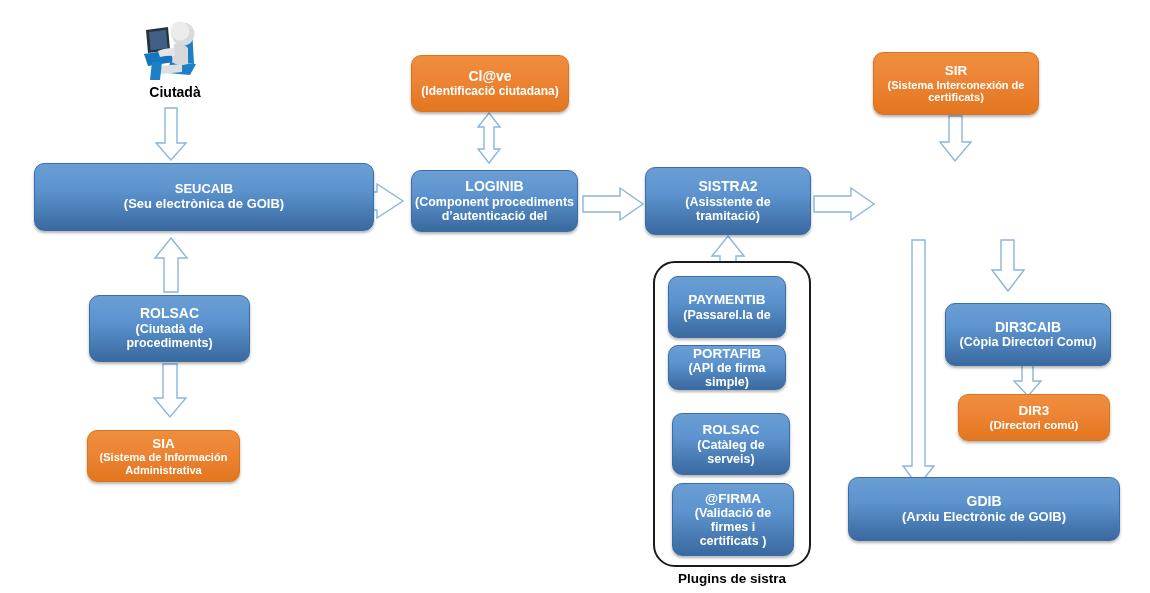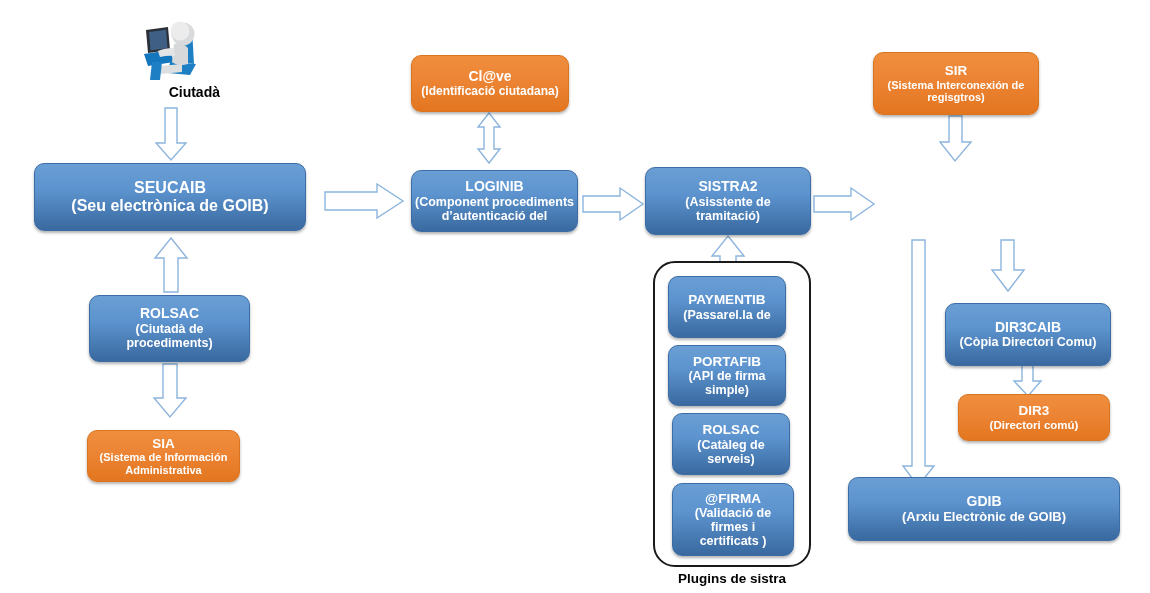--- a/index.html
+++ b/index.html
@@ -88,26 +88,26 @@
 
       <path d="M44 26 Q52 24 58 30 L58 46 Q48 49 42 44 Z" fill="#d7d8da"></path>
 
       <path d="M44 30 Q34 30 28 33 L30 39 Q38 37 45 38 Z" fill="#e3e4e6"></path>
 
       <path d="M30 48 L52 46 L52 54 L31 56 Z" fill="#dddee0"></path>
 
       <path d="M22 44 L32 44 L30 62 L20 62 Z" fill="#1f7fc4"></path>
     </svg>
   </div>
-  <div class="citizen-label" style="left:130px;top:84px;width:90px;text-align:right;">Ciutadà</div>
+  <div class="citizen-label" style="left:130px;top:84px;width:90px;">Ciutadà</div>
 
   <div class="plugin-group" style="left:653px;top:261px;width:158px;height:306px;"></div>
   <div class="plugin-caption" style="left:653px;top:571px;width:158px;">Plugins de sistra</div>
 
-  <div class="box blue" style="left:34px;top:163px;width:272px;height:68px;font-size:16px;align-items:center;">
+  <div class="box blue" style="left:34px;top:163px;width:340px;height:68px;font-size:13px;align-items:center;">
     <span class="t">SEUCAIB</span>
     <span class="s">(Seu electrònica de GOIB)</span>
   </div>
 
   <div class="box orange" style="left:411px;top:55px;width:158px;height:57px;font-size:12px;">
     <span class="t" style="font-size:14px;">Cl@ve</span>
     <span class="s">(Identificació ciutadana)</span>
   </div>
 
   <div class="box blue" style="left:411px;top:170px;width:167px;height:62px;font-size:12.5px;padding:2px 2px;">
@@ -115,21 +115,21 @@
     <span class="s" style="width:172px;">(Component procediments d’autenticació del</span>
   </div>
 
   <div class="box blue" style="left:645px;top:167px;width:166px;height:68px;font-size:12.5px;">
     <span class="t" style="font-size:14px;">SISTRA2</span>
     <span class="s" style="width:120px;">(Asisstente de tramitació)</span>
   </div>
 
   <div class="box orange" style="left:873px;top:52px;width:166px;height:63px;font-size:11px;">
     <span class="t" style="font-size:13.5px;">SIR</span>
-    <span class="s" style="width:150px;">(Sistema Interconexión de regisgtros)</span>
+    <span class="s" style="width:150px;">(Sistema Interconexión de certificats)</span>
   </div>
 
 
   <div class="box blue" style="left:89px;top:295px;width:161px;height:67px;font-size:12.5px;">
     <span class="t" style="font-size:14px;">ROLSAC</span>
     <span class="s" style="width:110px;">(Ciutadà de procediments)</span>
   </div>
 
   <div class="box orange" style="left:87px;top:430px;width:153px;height:52px;font-size:11px;">
     <span class="t" style="font-size:13.5px;">SIA</span>
@@ -149,21 +149,21 @@
   <div class="box blue" style="left:668px;top:276px;width:118px;height:62px;font-size:12.5px;">
     <span class="t" style="font-size:13.5px;">PAYMENTIB</span>
     <span class="s" style="width:100px;">(Passarel.la de</span>
   </div>
 
   <div class="box blue" style="left:848px;top:477px;width:272px;height:64px;font-size:13px;">
     <span class="t" style="font-size:14px;">GDIB</span>
     <span class="s">(Arxiu Electrònic de GOIB)</span>
   </div>
 
-  <div class="box blue" style="left:668px;top:345px;width:118px;height:61px;font-size:12.5px;">
+  <div class="box blue" style="left:668px;top:345px;width:118px;height:45px;font-size:12.5px;">
     <span class="t" style="font-size:13.5px;">PORTAFIB</span>
     <span class="s" style="width:100px;">(API de firma simple)</span>
   </div>
 
   <div class="box blue" style="left:672px;top:413px;width:118px;height:62px;font-size:12.5px;">
     <span class="t" style="font-size:13.5px;">ROLSAC</span>
     <span class="s" style="width:90px;">(Catàleg de serveis)</span>
   </div>
 
   <div class="box blue" style="left:672px;top:483px;width:122px;height:73px;font-size:12.5px;">

